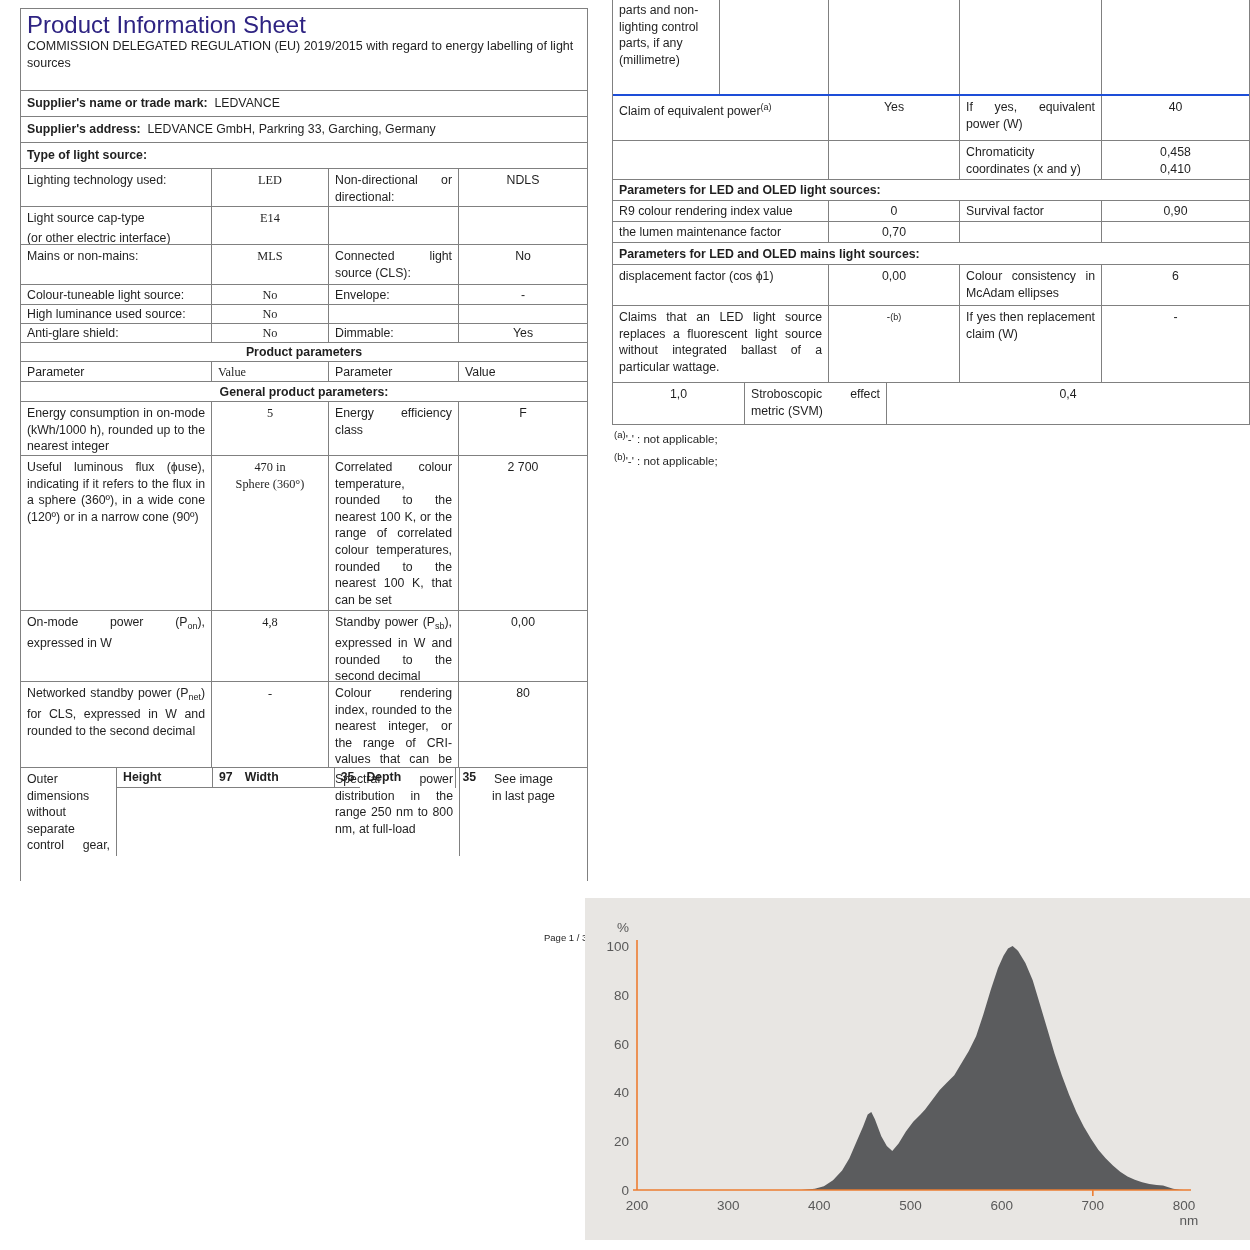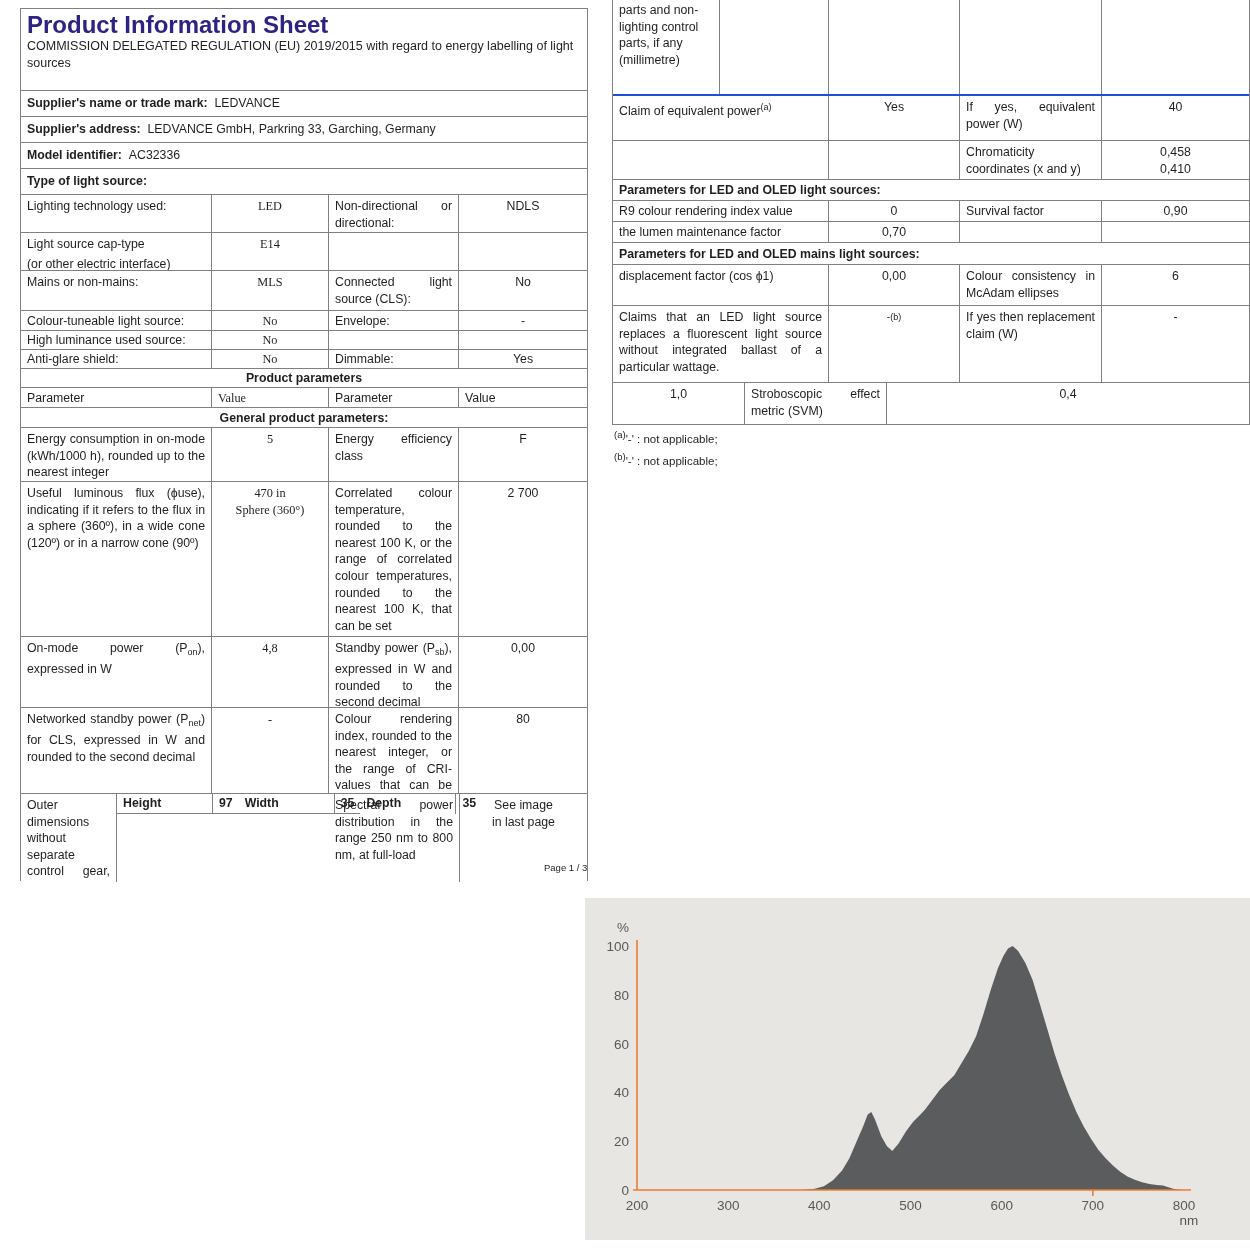--- a/index.html
+++ b/index.html
@@ -17,40 +17,40 @@
   .center{text-align:center;}
   .bold{font-weight:bold;}
   sub{font-size:9px;}
   sup{font-size:9px;}
   
   .c1{width:190px;} .c2{width:117px;font-family:Liberation Serif, serif;} .c3{width:130px;} .c4{flex:1;}
   
   .hHdr{height:82px;} .h26{height:26px;} .h38{height:38px;} .h40{height:40px;}
   .h20{height:20px;} .h19{height:19px;} .h54{height:54px;} .h155{height:155px;}
   .h71{height:71px;} .h86{height:86px;} .h88{height:88px;}
-  .title{font-size:24px;font-weight:bold;color:#2e2382;padding:8px 6px 2px 6px;}
+  .title{font-size:24px;font-weight:normal;color:#2e2382;padding:8px 6px 2px 6px;}
   .reg{font-size:12.5px;line-height:17px;padding:2px 6px;}
   .lblrow{padding-top:4px;}
   .lbl{font-weight:bold;}
   
   .dimlbl{width:95px;}
   .dimmid{width:212px;border-left:1px solid #808080;display:flex;flex-direction:row;padding:0;font-weight:bold;}
   .subrow{display:flex;border-bottom:1px solid #808080;height:20px;box-sizing:border-box;}
   .subrow:last-child{border-bottom:none;flex:1;}
   .subname{width:95px;box-sizing:border-box;padding:2px 6px;font-size:12.3px;}
   .subval{flex:1;box-sizing:border-box;border-left:1px solid #808080;text-align:center;padding:2px 6px;font-size:12.3px;}
   
   .rtbl{border-top:none;}
   .r1a{width:106px;} .r1b{width:109px;border-left:1px solid #808080;}
   .rc1{width:215px;} .rc2{width:131px;} .rc3{width:142px;} .rc4{flex:1;}
   .rh96{height:96px;} .rh45{height:45px;} .rh39{height:39px;} .rh21{height:21px;}
   .rh22{height:22px;} .rh41{height:41px;} .rh77{height:77px;}
   .foot{position:absolute;left:614px;font-size:11.5px;color:#1f1f1f;}
   .foot sup{font-size:9.5px;}
-  .pagenum{position:absolute;left:544px;top:862px;font-size:9.5px;color:#1f1f1f;}
+  .pagenum{position:absolute;left:544px;top:932px;font-size:9.5px;color:#1f1f1f;}
   
   .chartbox{position:absolute;left:585px;top:898px;width:665px;height:342px;}
 </style>
 </head>
 <body>
 
 <div class="page">
 
   <div class="tbl" style="left:20px;top:8px;width:568px;height:873px;border-bottom:none;">
 
@@ -66,25 +66,20 @@
         <span class="lbl">Supplier's name or trade mark:</span>&nbsp;&nbsp;<span>LEDVANCE</span>
       </div>
     </div>
 
     <div class="tr h26">
       <div class="td lblrow" style="width:100%;">
         <span class="lbl">Supplier's address:</span>&nbsp;&nbsp;<span>LEDVANCE GmbH, Parkring 33, Garching, Germany</span>
       </div>
     </div>
 
-    <div class="tr h26">
-      <div class="td lblrow" style="width:100%;">
-        <span class="lbl">Model identifier:</span>&nbsp;&nbsp;<span>AC32336</span>
-      </div>
-    </div>
 
     <div class="tr h26">
       <div class="td lblrow bold" style="width:100%;">Type of light source:</div>
     </div>
 
     <div class="tr h38">
       <div class="td c1 left">Lighting technology used:</div>
       <div class="td c2 center">LED</div>
       <div class="td c3 just">Non-directional or directional:</div>
       <div class="td c4 center">NDLS</div>

